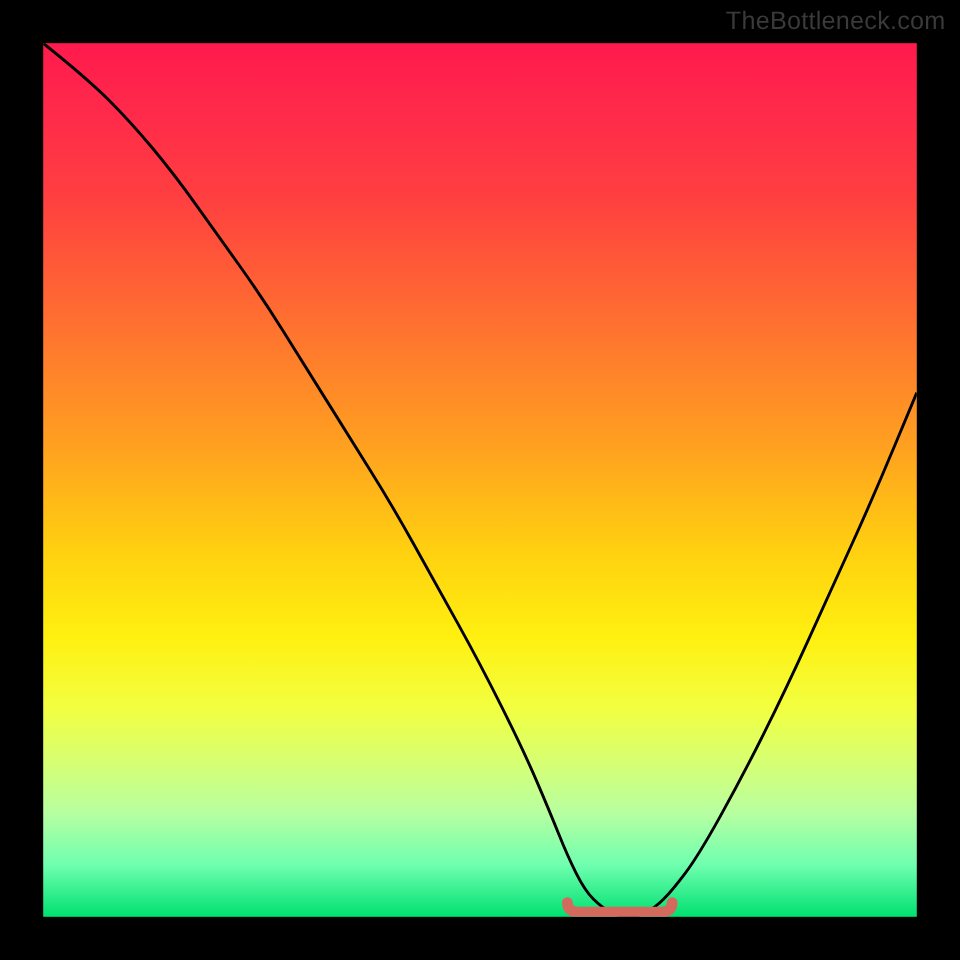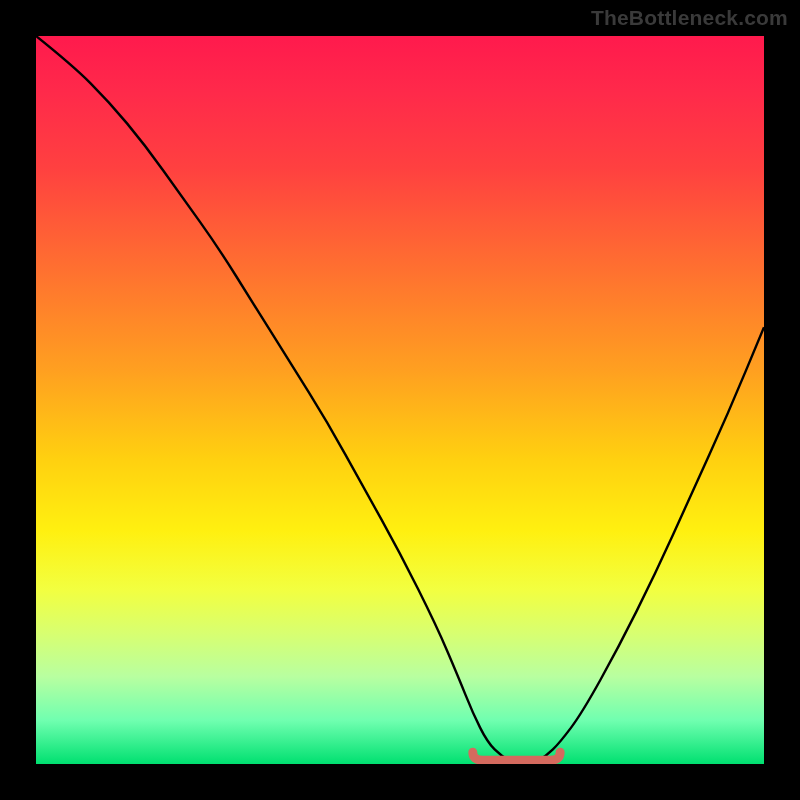--- a/index.html
+++ b/index.html
@@ -37,21 +37,21 @@
       #70ffb0 94%,
       #00e070 100%
     );
   }
   .credit {
     position: absolute;
     top: 6px;
     right: 12px;
     color: #3a3a3a;
     font-size: 21px;
-    font-weight: 700;
+    font-weight: 400;
     letter-spacing: 0.2px;
     z-index: 5;
   }
   svg.overlay {
     position: absolute;
     left: 0;
     top: 0;
     width: 728px;
     height: 728px;
     display: block;

